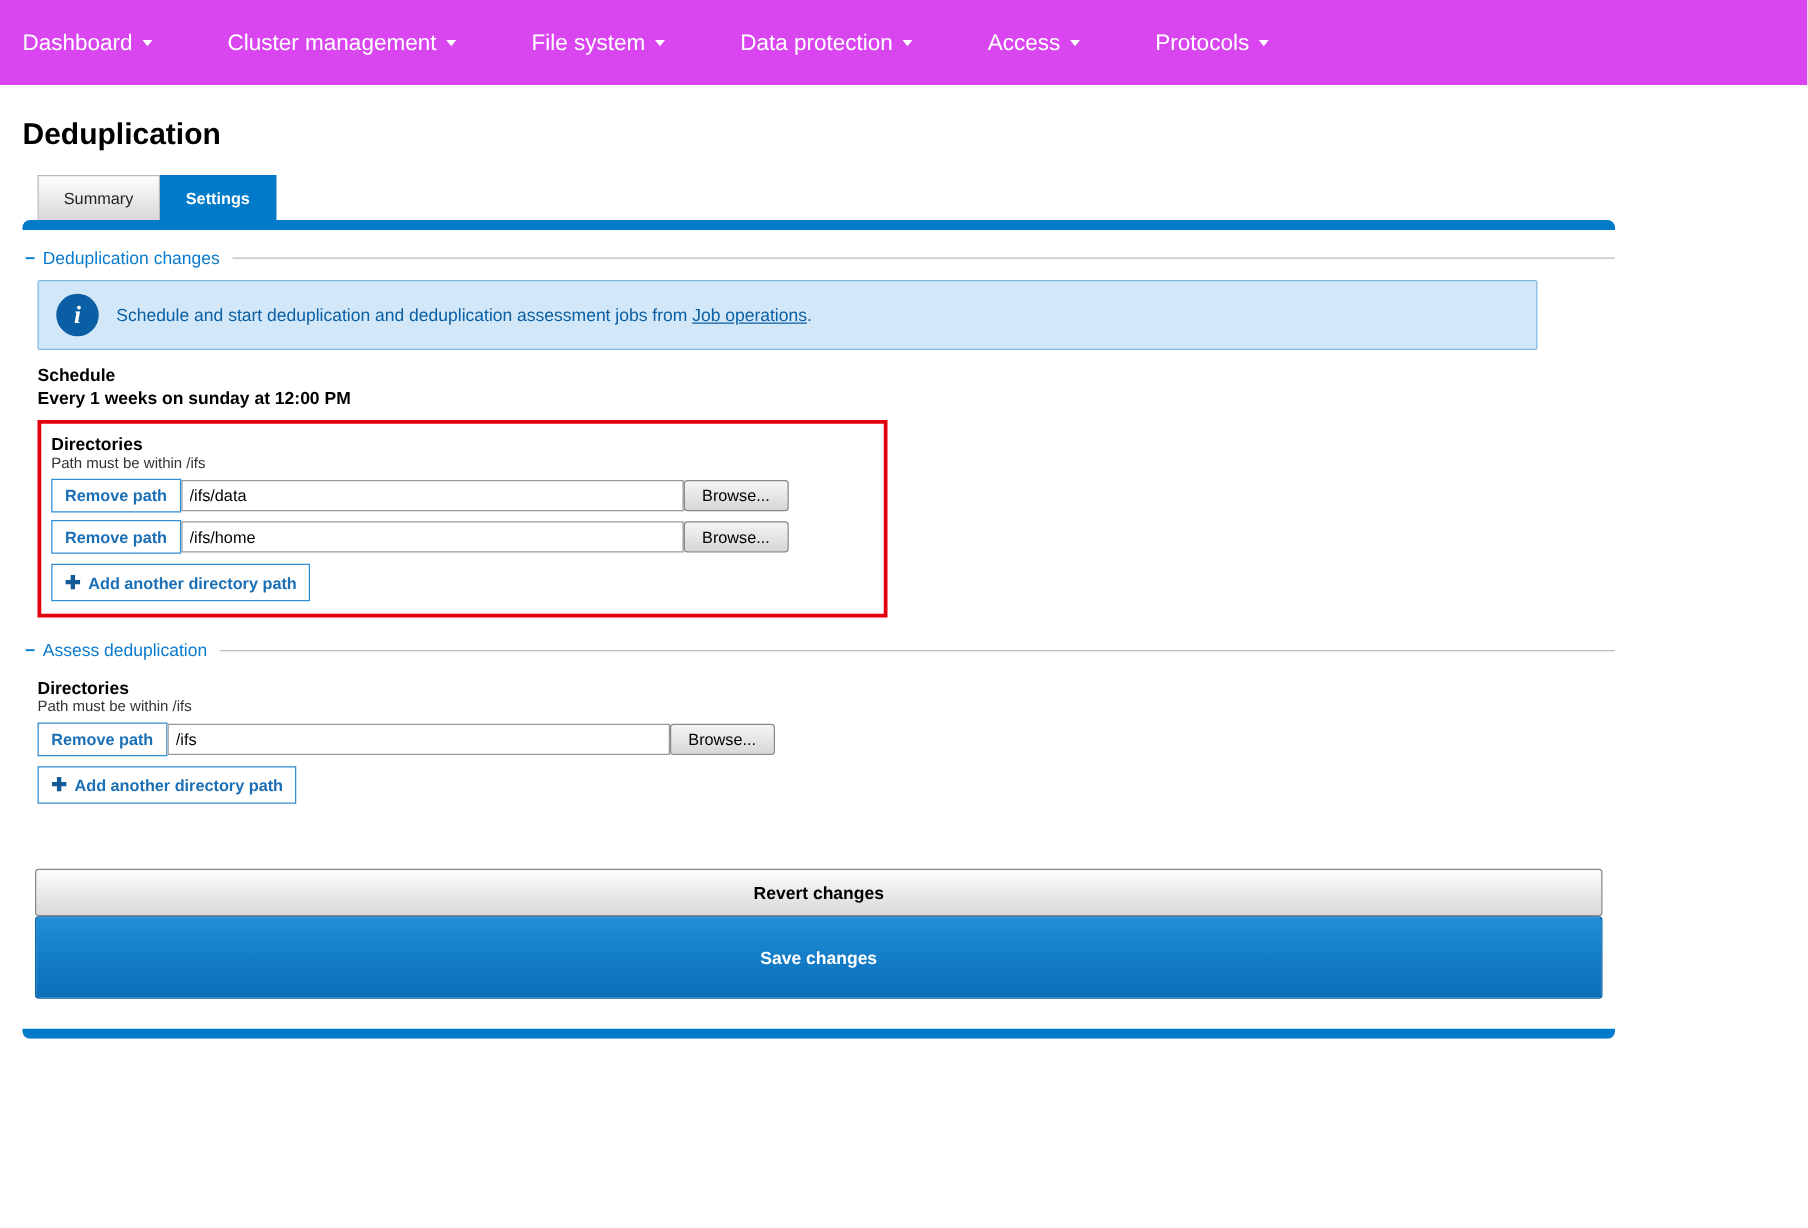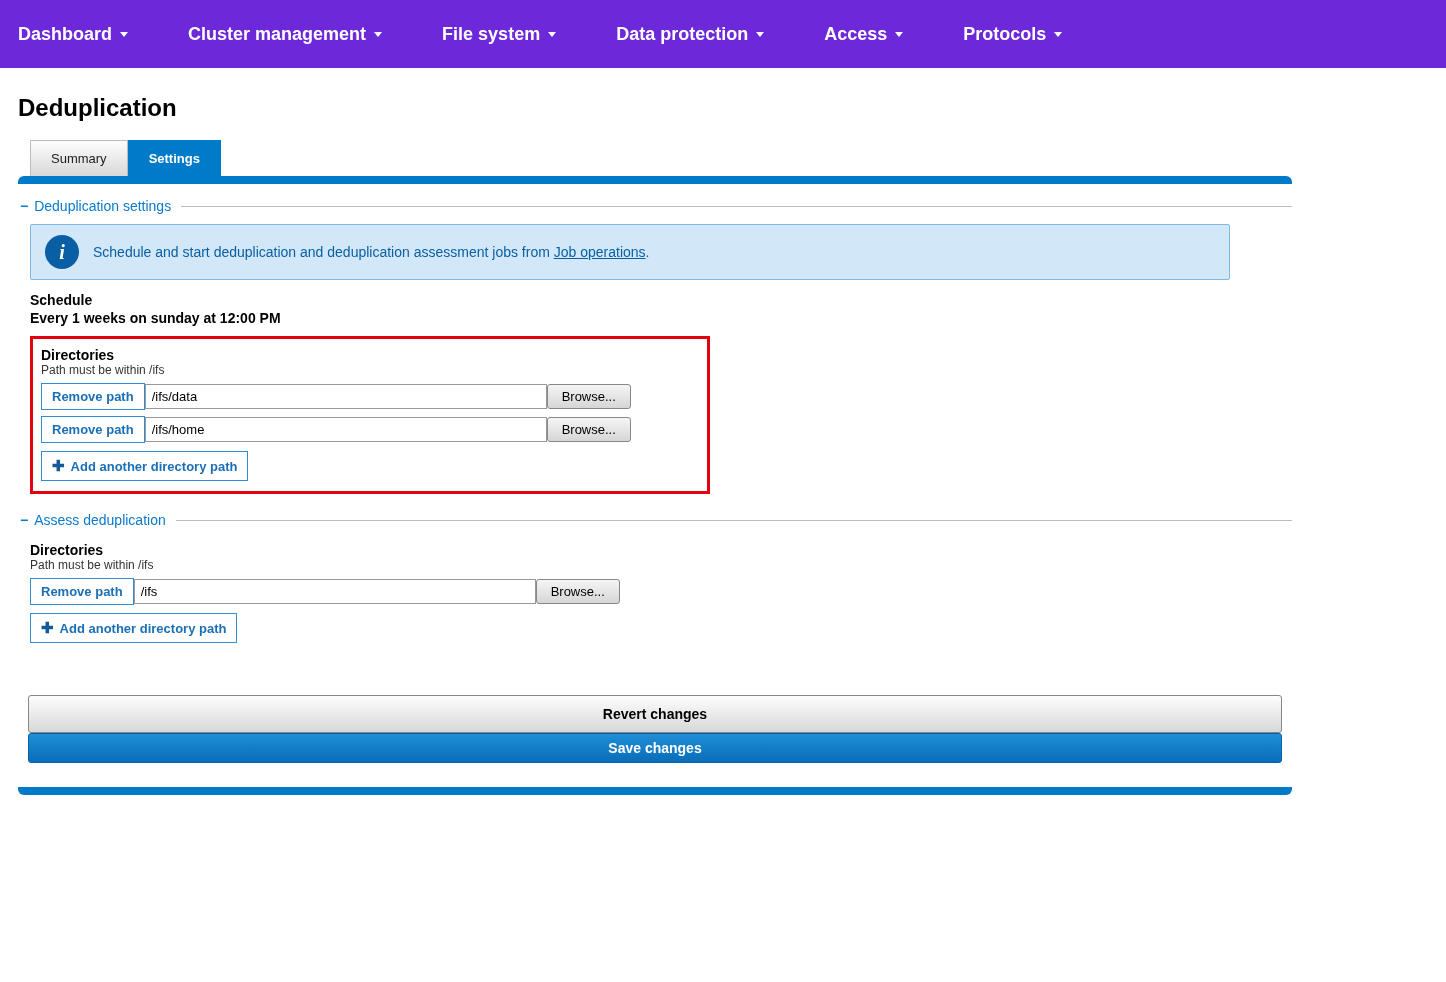--- a/index.html
+++ b/index.html
@@ -1,26 +1,25 @@
 <!DOCTYPE html>
 <html><head>
 <meta charset="utf-8">
 <style>
   * { box-sizing: border-box; margin: 0; padding: 0; font-family: Arial, Helvetica, sans-serif; }
   body { background: #fff; color: #000; font-size: 14px; }
 
   
   .topnav {
-    background: #6d28d9;
+    background: #d946ef;
     display: flex;
     padding: 0 18px;
     height: 68px;
     align-items: center;
     gap: 60px;
-    font-weight: bold;
   }
   .topnav-item {
     color: #fff;
     font-size: 18px;
     display: flex;
     align-items: center;
     gap: 8px;
     cursor: pointer;
   }
   .caret-down {
@@ -187,21 +186,21 @@
     padding: 10px 18px;
     font-weight: bold;
     font-size: 14px;
     cursor: pointer;
     border-radius: 3px;
   }
   .btn-primary {
     border: 1px solid #0060a8;
     background: linear-gradient(#1f8ed8, #0a6db8);
     color: #fff;
-    padding: 6px 22px;
+    padding: 24px 22px;
     font-weight: bold;
     font-size: 14px;
     cursor: pointer;
     border-radius: 3px;
   }
 
   .bottom-bar {
     height: 8px;
     background: #007ac9;
     border-radius: 0 0 6px 6px;
@@ -250,21 +249,21 @@
     <div class="tab active">
       <span>Settings</span>
     </div>
   </div>
   <div class="tabs-bar"></div>
 
 
   <div class="group">
     <div class="group-header">
       <span class="minus">−</span>
-      <span>Deduplication settings</span>
+      <span>Deduplication changes</span>
       <span class="line"></span>
     </div>
     <div class="group-body">
 
       <div class="info-box">
         <div class="info-icon">i</div>
         <div class="info-text">
           <span>Schedule and start deduplication and deduplication assessment jobs from </span><a href="#">Job operations</a><span>.</span>
         </div>
       </div>

